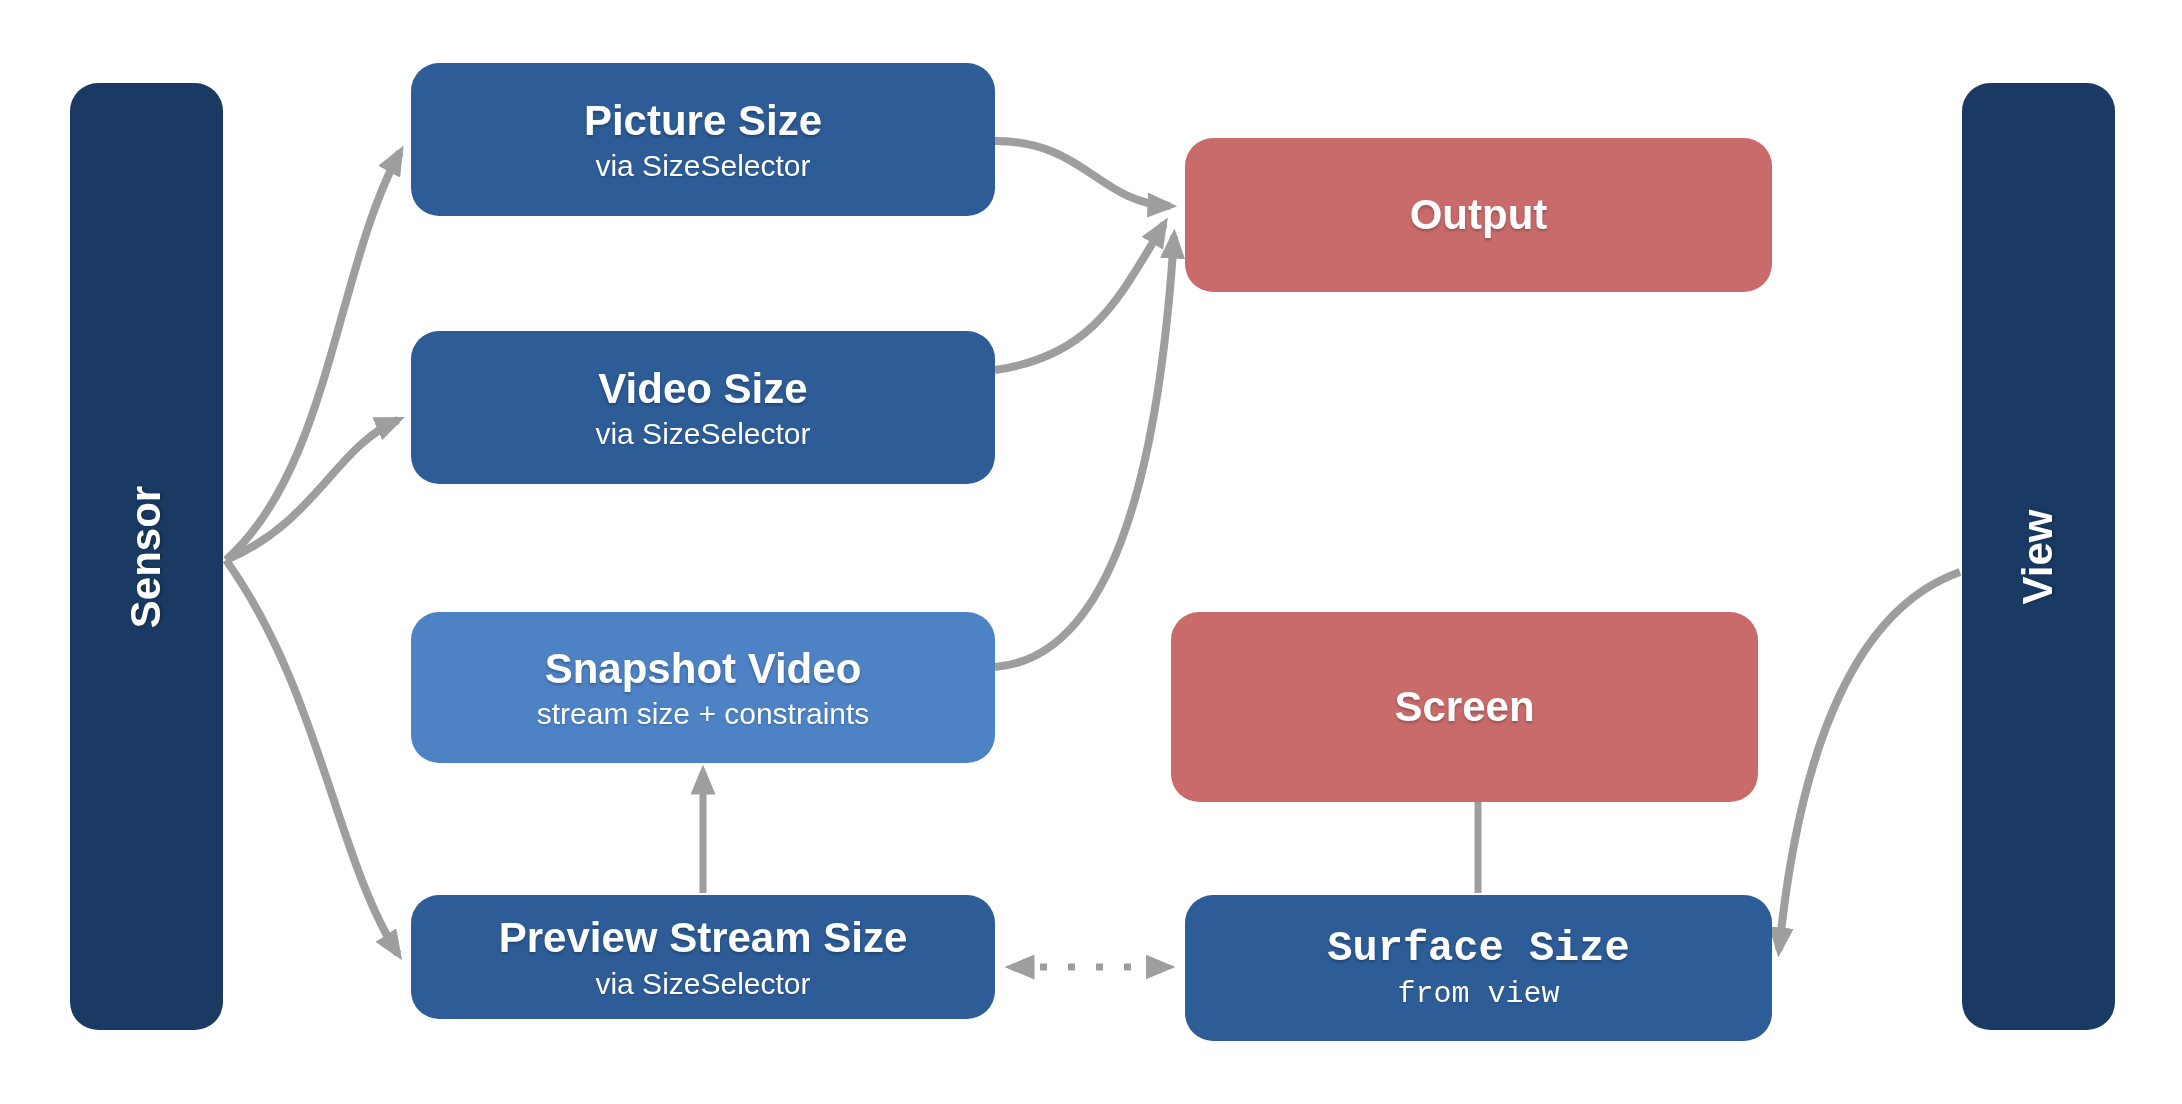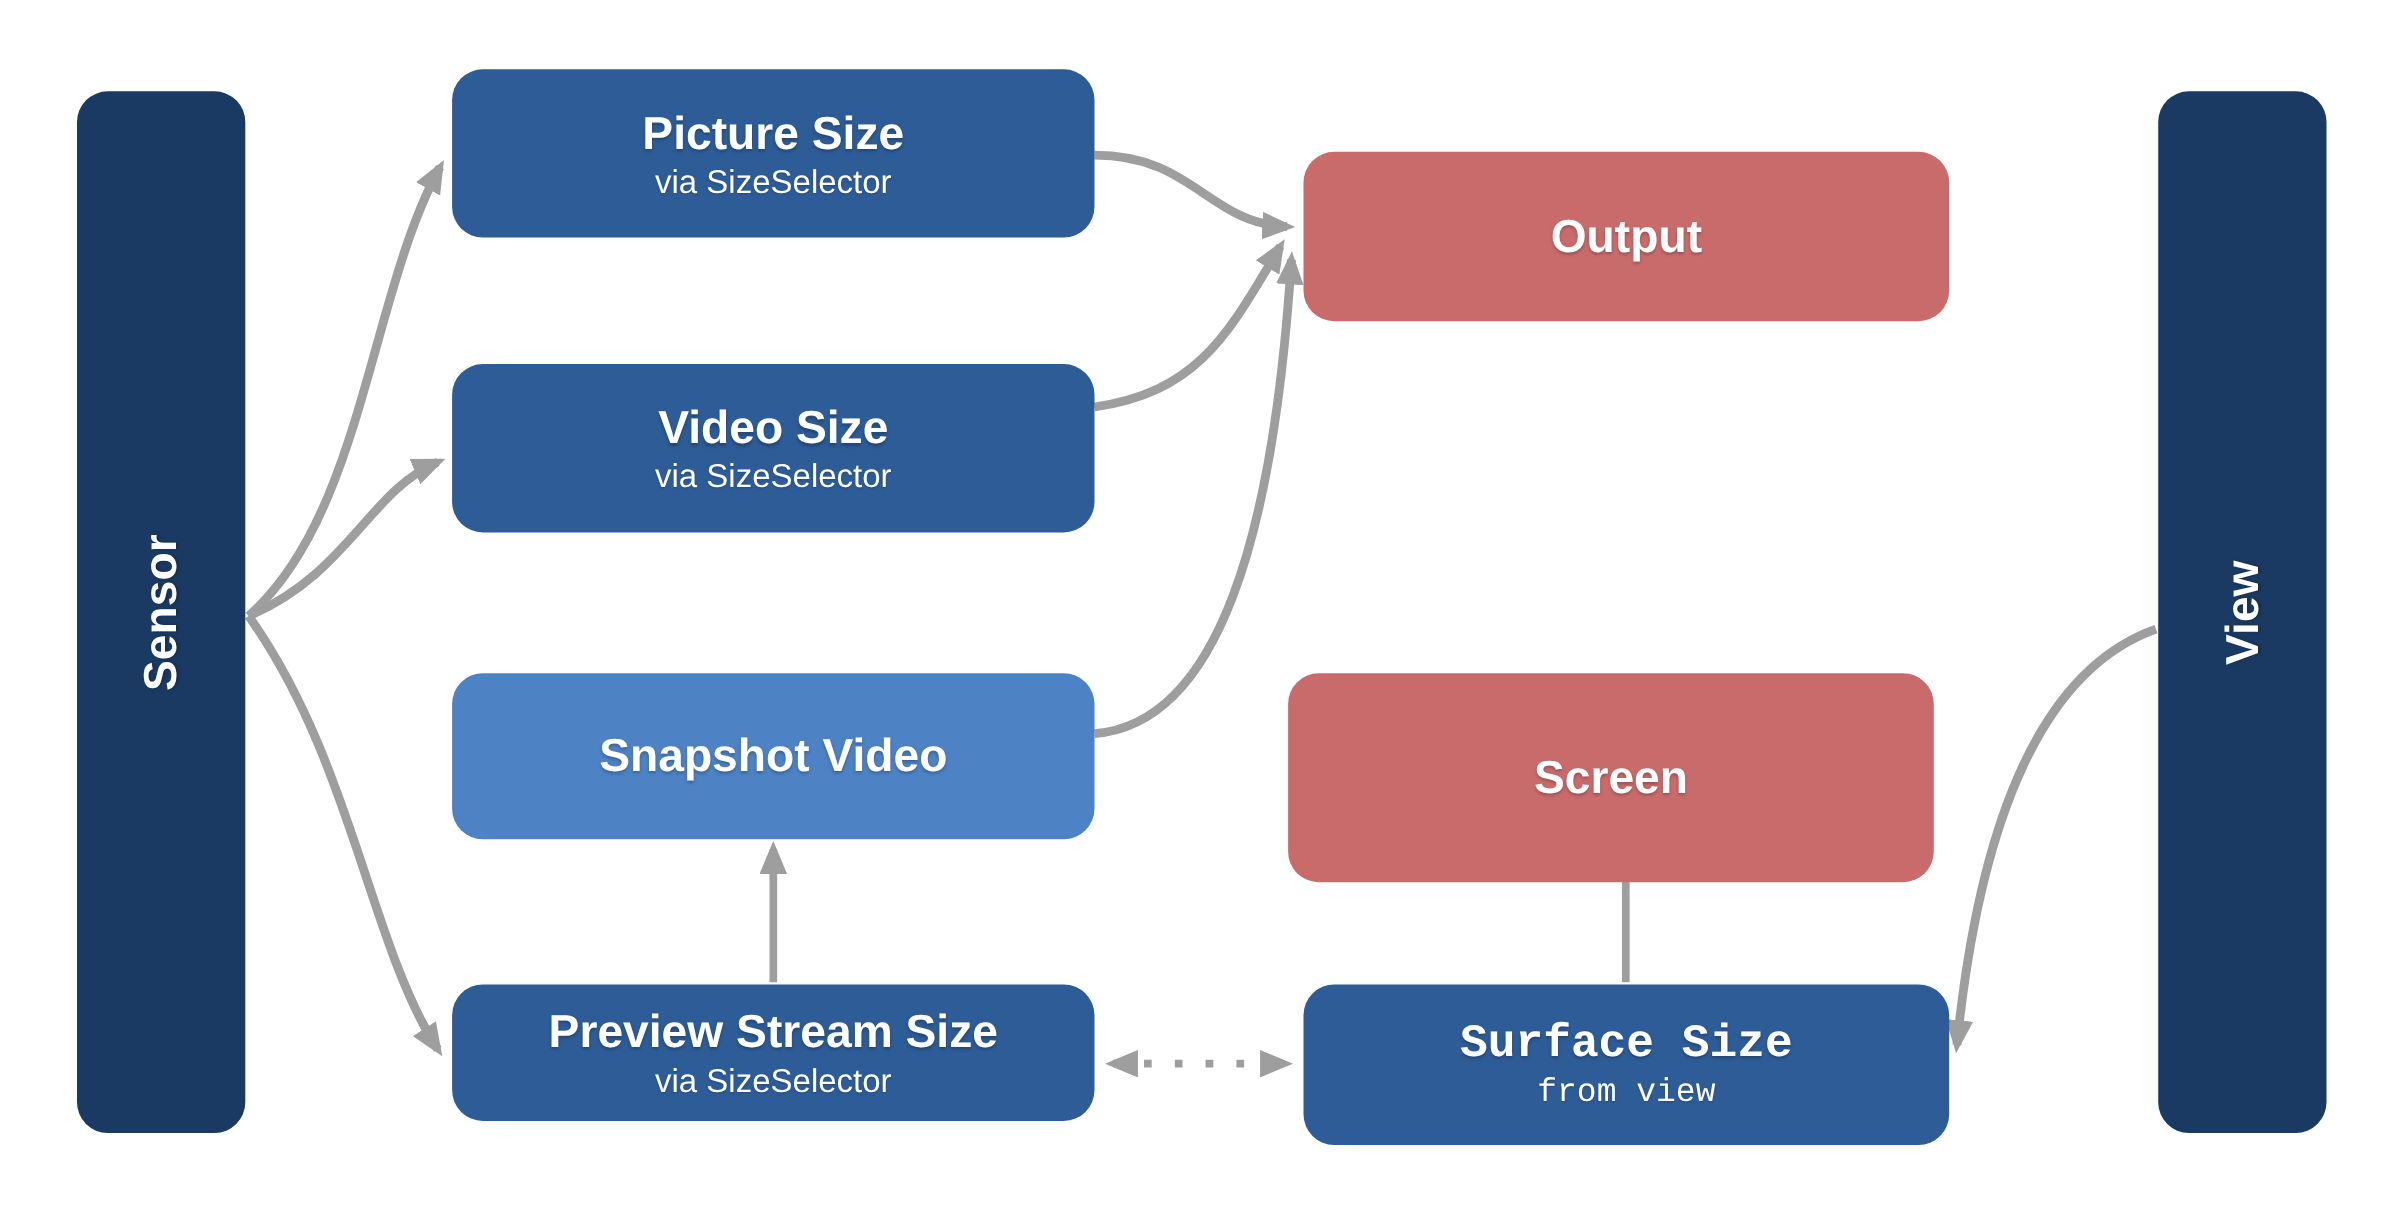--- a/index.html
+++ b/index.html
@@ -103,20 +103,21 @@
     <div class="subtitle">via SizeSelector</div>
   </div>
 
   <div class="node blue" id="node-video">
     <div class="title">Video Size</div>
     <div class="subtitle">via SizeSelector</div>
   </div>
 
   <div class="node lightblue" id="node-snapshot">
     <div class="title">Snapshot Video</div>
+    <div class="subtitle">stream size + constraints</div>
   </div>
 
   <div class="node blue" id="node-preview">
     <div class="title">Preview Stream Size</div>
     <div class="subtitle">via SizeSelector</div>
   </div>
 
   <div class="node red" id="node-output">
     <div class="title">Output</div>
   </div>

